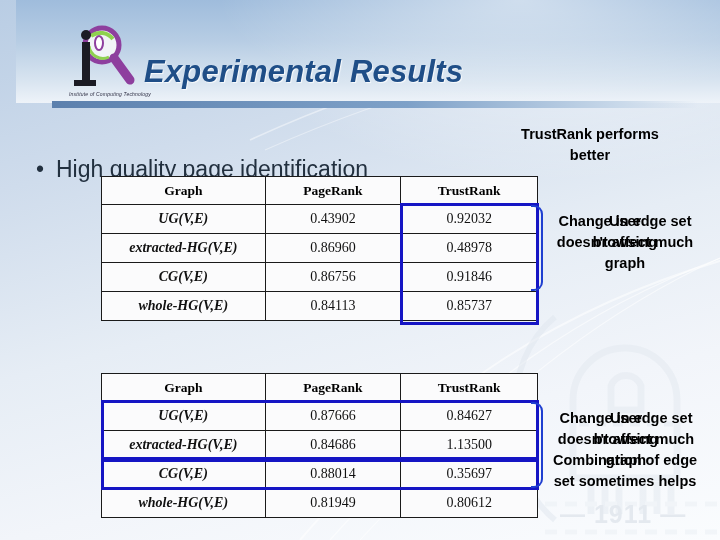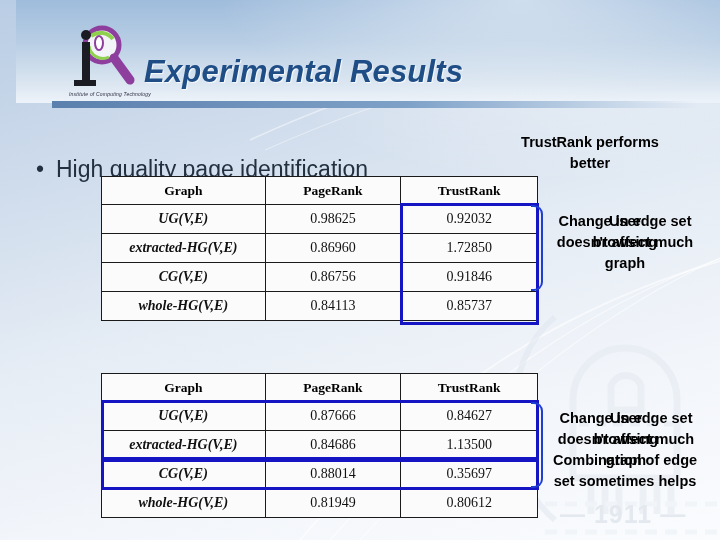--- a/index.html
+++ b/index.html
@@ -124,21 +124,21 @@
   #brace-1 { left: 531px; top: 205px; width: 12px; height: 86px; }
   #brace-2 { left: 531px; top: 402px; width: 12px; height: 86px; }
 
   
   .callout {
     position: absolute;
     font-size: 14.5px; font-weight: bold; color: #000;
     line-height: 21px; text-align: center;
     white-space: pre-line;
   }
-  #callout-top   { left: 470px; top: 132px; width: 240px; text-align: center; }
+  #callout-top   { left: 470px; top: 124px; width: 240px; text-align: center; }
   #callout-a1    { left: 530px; top: 211px; width: 190px; text-align: center; }
   #callout-b1    { left: 530px; top: 211px; width: 190px; text-align: center; }
   #callout-a2    { left: 530px; top: 408px; width: 192px; text-align: center; }
   #callout-b2    { left: 530px; top: 408px; width: 192px; text-align: center; }
   #callout-c2    { left: 528px; top: 450px; width: 194px; text-align: center; }
 </style>
 </head>
 <body>
 
 <div class="slide">
@@ -218,27 +218,27 @@
     <thead>
       <tr>
         <th>Graph</th>
         <th>PageRank</th>
         <th>TrustRank</th>
       </tr>
     </thead>
     <tbody>
       <tr>
         <td class="g">UG(V,E)</td>
-        <td>0.98625</td>
+        <td>0.43902</td>
         <td>0.92032</td>
       </tr>
       <tr>
         <td class="g">extracted-HG(V,E)</td>
         <td>0.86960</td>
-        <td>1.72850</td>
+        <td>0.48978</td>
       </tr>
       <tr>
         <td class="g">CG(V,E)</td>
         <td>0.86756</td>
         <td>0.91846</td>
       </tr>
       <tr>
         <td class="g">whole-HG(V,E)</td>
         <td>0.84113</td>
         <td>0.85737</td>

